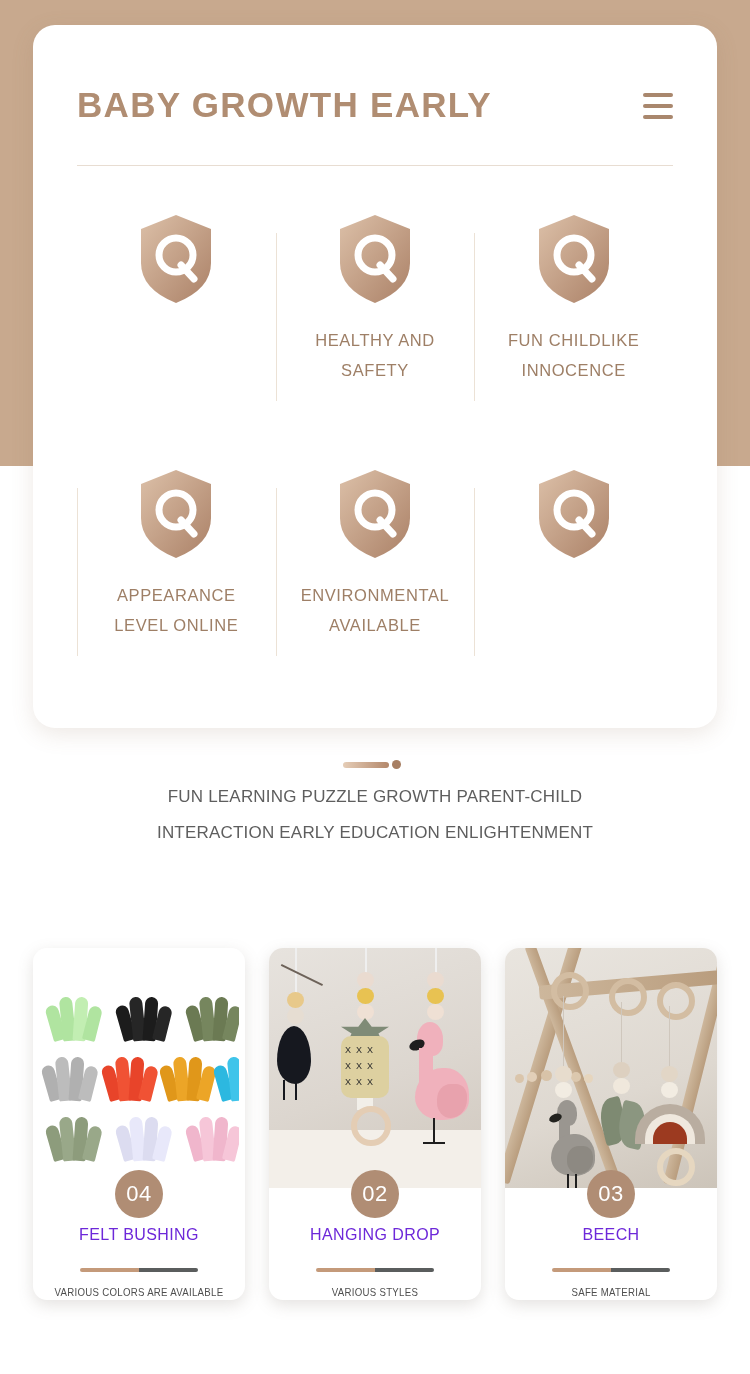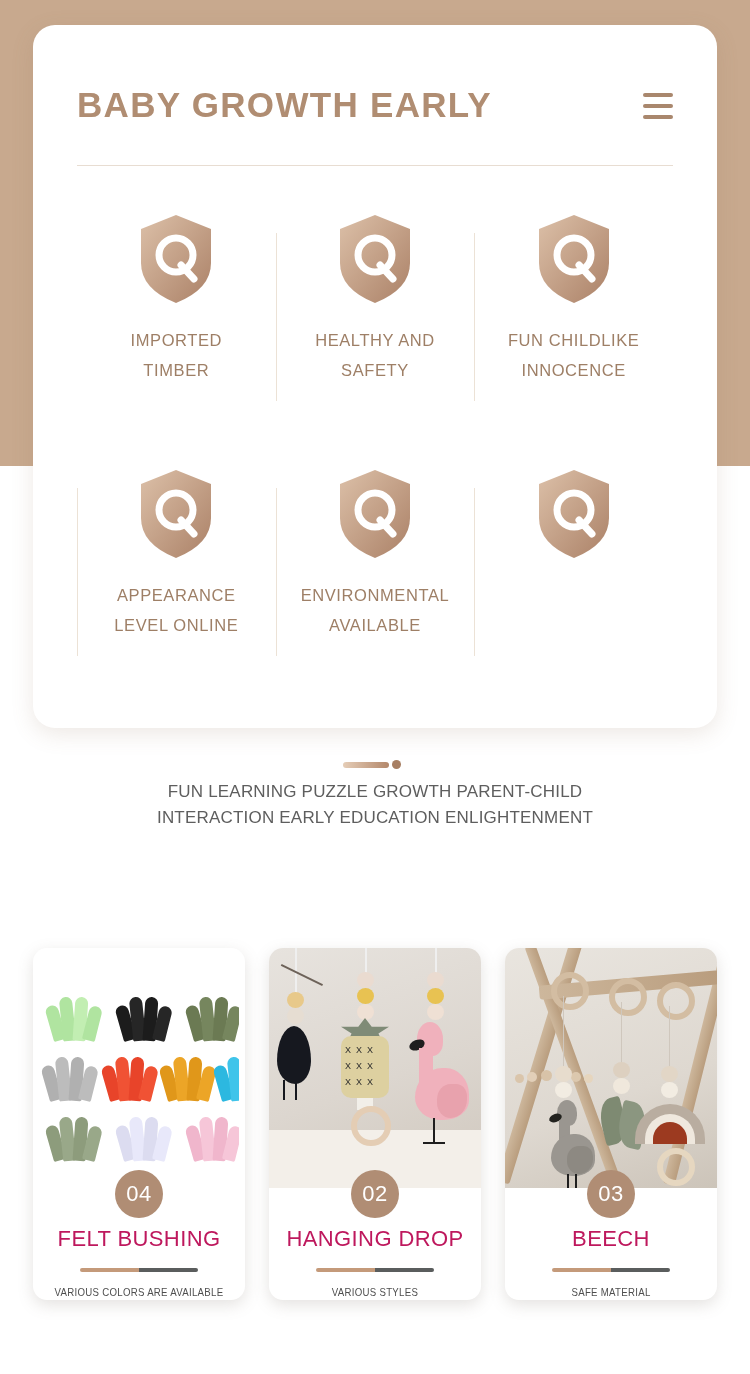--- a/index.html
+++ b/index.html
@@ -80,21 +80,21 @@
   .divider .bar{
     position:absolute;left:0;top:2px;width:46px;height:6px;border-radius:3px;
     background:linear-gradient(90deg,#e5cdb7 0%,#b3876a 100%);
   }
   .divider .dot{
     position:absolute;right:6px;top:0;width:9px;height:9px;border-radius:50%;
     background:#a77f63;
   }
   .section-sub{
     margin-top:10px;
-    font-size:17px;line-height:26px;color:#5e5e5e;
+    font-size:17px;line-height:36px;color:#5e5e5e;
     letter-spacing:.2px;
     white-space:pre-line;
   }
   
   .cards{
     position:absolute;left:33px;top:948px;width:684px;height:352px;
     display:flex;justify-content:space-between;
   }
   .pcard{
     width:212px;height:352px;background:#fff;border-radius:14px;
@@ -108,21 +108,21 @@
   .badge{
     position:absolute;left:50%;transform:translateX(-50%);
     top:222px;width:48px;height:48px;border-radius:50%;
     background:#b08d74;color:#fff;
     display:flex;align-items:center;justify-content:center;
     font-size:22px;letter-spacing:.5px;
     z-index:5;
   }
   .pcard .ptitle{
     position:absolute;top:278px;left:0;width:100%;text-align:center;
-    font-size:22px;color:#be185d;letter-spacing:.4px;
+    font-size:16px;color:#6d28d9;letter-spacing:.4px;
   }
   .pcard .pbar-wrap{
     position:absolute;top:320px;left:50%;transform:translateX(-50%);
     width:118px;height:4px;display:flex;border-radius:2px;overflow:hidden;
   }
   .pbar-a{width:50%;height:100%;background:#c49a7a;}
   .pbar-b{width:50%;height:100%;background:#5a5d5d;}
   .pcard .pcap{
     position:absolute;top:338px;left:0;width:100%;text-align:center;
     font-size:10.5px;color:#4e4e4e;letter-spacing:.3px;
@@ -175,22 +175,20 @@
         <defs>
             <linearGradient id="sg1" x1="0" y1="0" x2="1" y2="1">
           <stop offset="0" stop-color="#dcc0a8"></stop>
               <stop offset="1" stop-color="#ab8167"></stop>
         </linearGradient>
           </defs>
         <path d="M39 2 L74 16 L74 50 Q74 76 39 90 Q4 76 4 50 L4 16 Z" fill="url(#sg1)"></path>
         <circle cx="39" cy="42" r="17" fill="none" stroke="#fff" stroke-width="7"></circle>
         <path d="M44 52 L57 66" stroke="#fff" stroke-width="7" stroke-linecap="round"></path>
       </svg>
-      <div class="feature-label">IMPORTED
-TIMBER</div>
     </div>
 
     <div class="feature">
       <svg class="shield" viewBox="0 0 78 92">
         <path d="M39 2 L74 16 L74 50 Q74 76 39 90 Q4 76 4 50 L4 16 Z" fill="url(#sg1)"></path>
         <circle cx="39" cy="42" r="17" fill="none" stroke="#fff" stroke-width="7"></circle>
         <path d="M44 52 L57 66" stroke="#fff" stroke-width="7" stroke-linecap="round"></path>
       </svg>
       <div class="feature-label">HEALTHY AND
 SAFETY</div>

